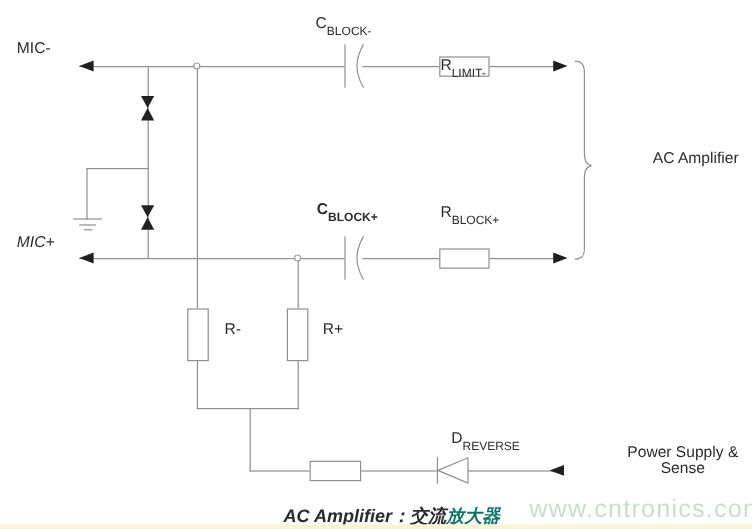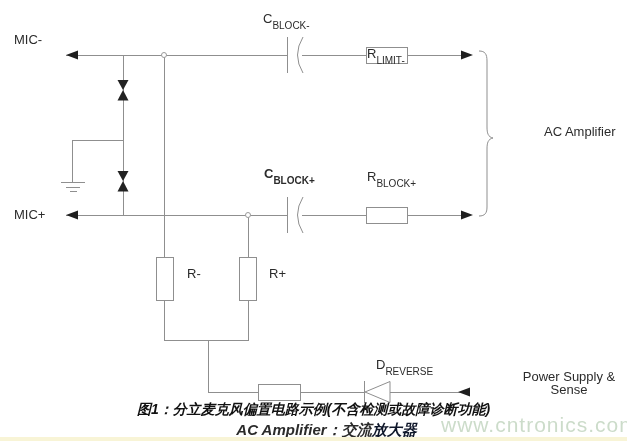--- a/index.html
+++ b/index.html
@@ -22,21 +22,21 @@
   .power-label { text-align:center; line-height:13px; }
   .caption1 {
     position:absolute; left:0; top:401px; width:627px; text-align:center;
     font-weight:bold; font-style:italic; font-size:14px; color:#111111;
   }
   .caption2 {
     position:absolute; left:0; top:421px; width:627px; text-align:center;
     transform:translateX(13px);
     font-style:italic; font-weight:bold; font-size:15px; color:#2b2b2b;
   }
-  .caption2 .link-part { color:#0f172a;text-align:center; }
+  .caption2 .link-part { color:#0f766e;text-align:center; }
   .watermark {
     position:absolute; left:441px; top:413px; font-size:21px;
     color:#ccdcca; letter-spacing:1px;
   }
   .bottom-strip {
     position:absolute; left:0; top:437px; width:627px; height:4px;
     background:#f8f4d6; z-index:5;
   }
 </style>
 </head>
@@ -97,21 +97,21 @@
     <polygon points="117.5,191.5 128.5,191.5 123,181" fill="#222222"></polygon>
 
     <polygon points="66,55 78,50.5 78,59.5" fill="#1f1f1f"></polygon>
     <polygon points="66,215 78,210.5 78,219.5" fill="#1f1f1f"></polygon>
     <polygon points="473,55 461,50.5 461,59.5" fill="#1f1f1f"></polygon>
     <polygon points="473,215 461,210.5 461,219.5" fill="#1f1f1f"></polygon>
     <polygon points="458,392 470,387.5 470,396.5" fill="#1f1f1f"></polygon>
   </svg>
 
   <div class="lbl" style="left:14px;top:32px;">MIC-</div>
-  <div class="lbl" style="left:14px;top:207px;">MIC+</div>
+  <div class="lbl" style="left:14px;top:194px;font-style:italic;">MIC+</div>
 
   <div class="lbl" style="left:263px;top:11px;">
     <span>C</span><sub>BLOCK-</sub>
   </div>
   <div class="lbl" style="left:367px;top:11px;margin-top:35px;">
     <span>R</span><sub>LIMIT-</sub>
   </div>
   <div class="lbl" style="left:264px;top:166px;font-weight:bold;">
     <span>C</span><sub>BLOCK+</sub>
   </div>
@@ -126,21 +126,20 @@
     <span>D</span><sub>REVERSE</sub>
   </div>
 
   <div class="lbl" style="left:524px;top:124px;margin-left:20px;">AC Amplifier</div>
 
   <div class="lbl power-label" style="left:504px;top:370px;width:130px;">
     <div>Power Supply &amp;</div>
     <div>Sense</div>
   </div>
 
-  <div class="caption1">图1：分立麦克风偏置电路示例(不含检测或故障诊断功能)</div>
 
   <div class="caption2">
     <span>AC Amplifier：交流</span><span class="link-part">放大器</span>
   </div>
 
   <div class="watermark">www.cntronics.com</div>
 
   <div class="bottom-strip"></div>
 
 </div>

